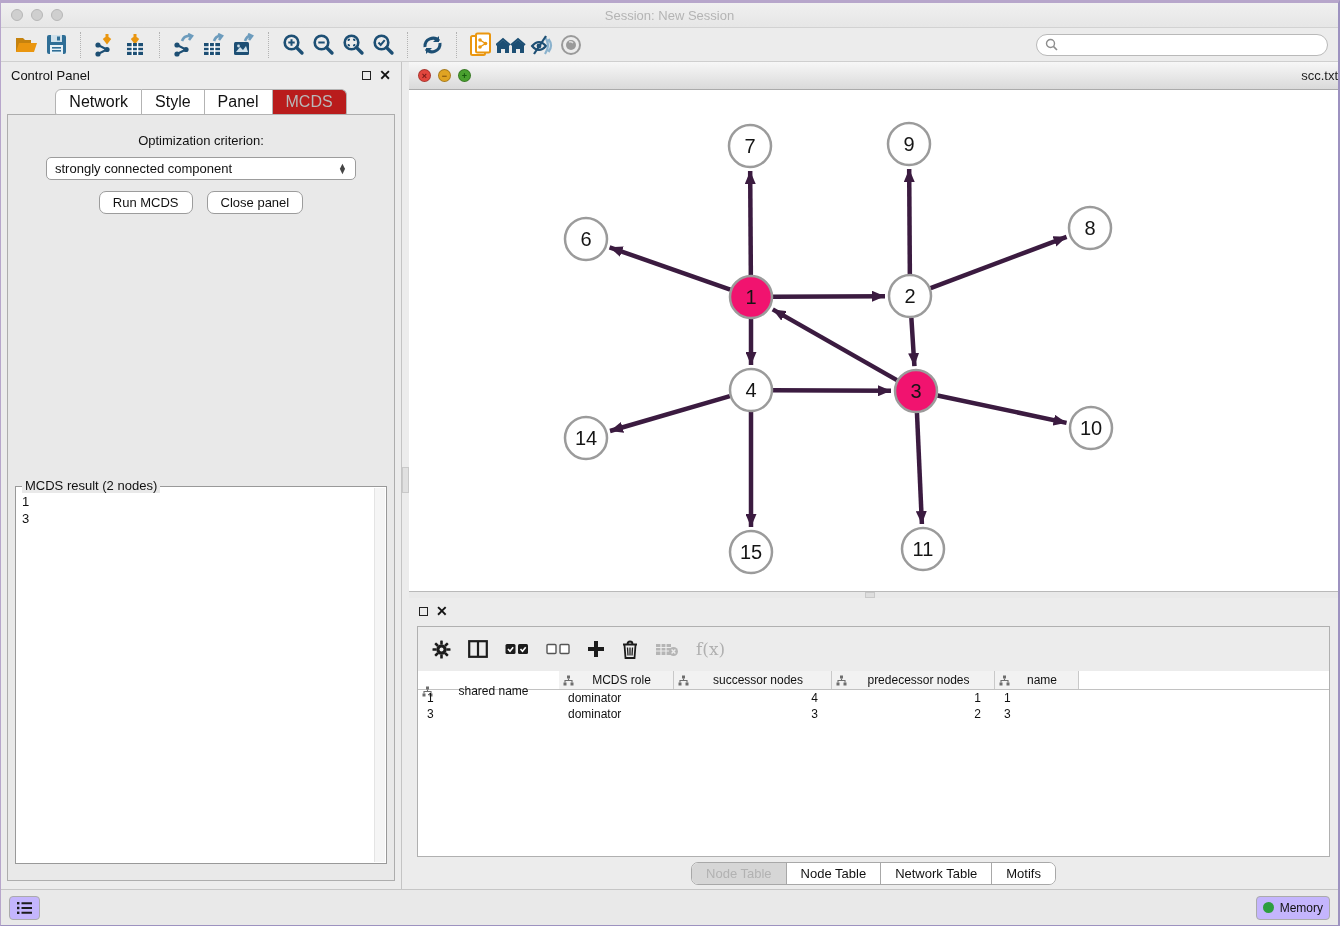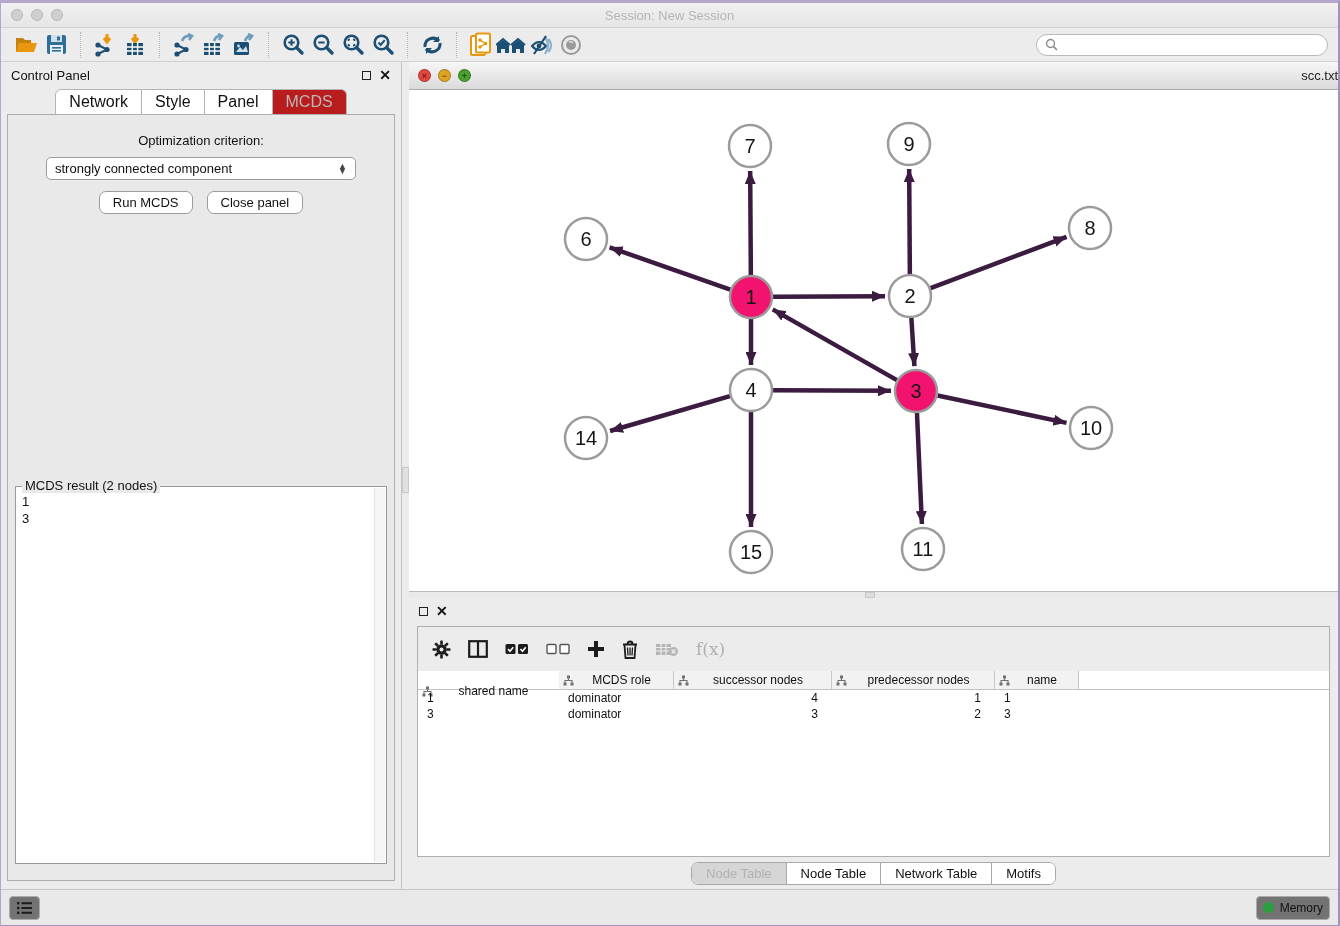--- a/index.html
+++ b/index.html
@@ -70,21 +70,21 @@
   .th .th-label{flex:1;text-align:center}
   .trow{display:flex;height:16px;align-items:center;font-size:12px}
   .td{overflow:hidden;white-space:nowrap}
   .bottom-tabs{height:32px;display:flex;align-items:center;justify-content:center;flex:0 0 auto}
   .seg{display:flex;border:1px solid #a8a8a8;border-radius:7px;overflow:hidden;background:#fff}
   .seg-tab{padding:3px 14px;font-size:13px;border-left:1px solid #a8a8a8;color:#111;background:#fff}
   .seg-tab:first-child{border-left:none}
   .seg-tab.active{background:#d6d6d6;color:#b2b2b2}
   
   .statusbar{height:36px;background:#e9e9e9;border-top:1px solid #c6c6c6;display:flex;align-items:center;padding:0 8px;flex:0 0 auto}
-  .sb-btn{height:24px;background:#737373;border:1px solid #ababab;border-radius:4px;display:flex;align-items:center;justify-content:center;padding:0 6px;gap:6px}
+  .sb-btn{height:24px;background:#c4b5fd;border:1px solid #ababab;border-radius:4px;display:flex;align-items:center;justify-content:center;padding:0 6px;gap:6px}
   .mem-dot{width:11px;height:11px;border-radius:50%;background:#2d9e3f;display:inline-block}
   .mem-label{font-size:12px;color:#111}
   svg{display:block}
 </style>
 </head>
 <body>
 
 <div class="app">
 
   <div class="titlebar">

